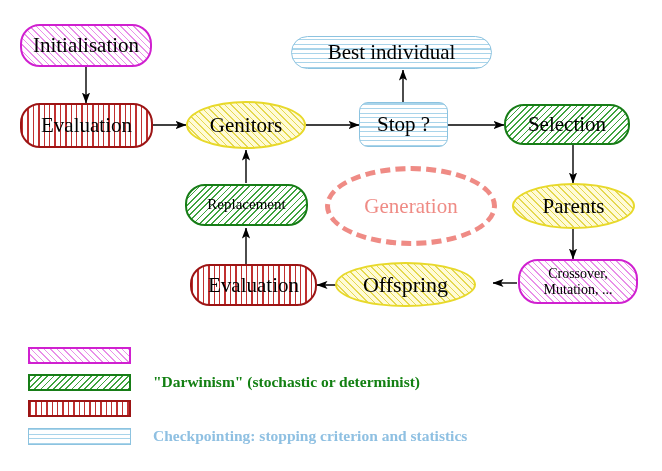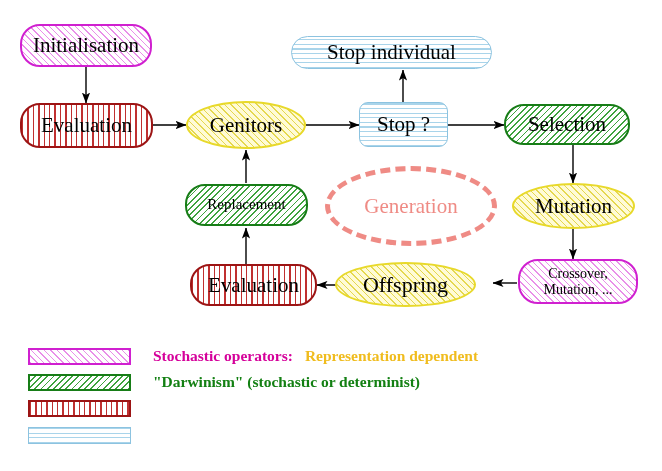--- a/index.html
+++ b/index.html
@@ -153,33 +153,33 @@
 
 <div class="node box-red" style="left:20px; top:103px; width:133px; height:45px; font-size:21px;">
   <span class="label">Evaluation</span>
 </div>
 
 <div class="node ellipse-yellow" style="left:186px; top:101px; width:120px; height:48px; font-size:21px;">
   <span class="label">Genitors</span>
 </div>
 
 <div class="node box-blue" style="left:291px; top:36px; width:201px; height:33px; font-size:21px;">
-  <span class="label">Stop individual</span>
+  <span class="label">Best individual</span>
 </div>
 
 <div class="node box-blue rounded" style="left:359px; top:102px; width:89px; height:45px; font-size:21px;">
   <span class="label">Stop ?</span>
 </div>
 
 <div class="node box-green" style="left:504px; top:104px; width:126px; height:41px; font-size:21px;">
   <span class="label">Selection</span>
 </div>
 
 <div class="node ellipse-yellow" style="left:512px; top:183px; width:123px; height:46px; font-size:21px;">
-  <span class="label">Mutation</span>
+  <span class="label">Parents</span>
 </div>
 
 <div class="node box-magenta two-line" style="left:518px; top:259px; width:120px; height:45px; font-size:14px; flex-direction:column;">
   <span class="label">Crossover,</span>
   <span class="label">Mutation, ...</span>
 </div>
 
 <div class="node ellipse-yellow" style="left:335px; top:262px; width:141px; height:45px; font-size:22px;text-align:center;">
   <span class="label">Offspring</span>
 </div>
@@ -193,31 +193,29 @@
 </div>
 
 <div class="node ellipse-dashed" style="left:325px; top:166px; width:172px; height:80px; font-size:21px;">
   <span class="label">Generation</span>
 </div>
 
 <div id="legend">
 
   <div class="legend-row" style="top:347px;">
     <span class="swatch box-magenta"></span>
-    <span class="legend-text">
-      <span class="c-magenta">Stochastic operators:</span><span class="sub c-gold">Representation dependent</span>
-    </span>
   </div>
 
   <div class="legend-row" style="top:373px;">
     <span class="swatch box-green"></span>
     <span class="legend-text c-green">"Darwinism" (stochastic or determinist)</span>
   </div>
 
   <div class="legend-row" style="top:400px;">
     <span class="swatch box-red"></span>
   </div>
 
   <div class="legend-row" style="top:427px;">
     <span class="swatch box-blue"></span>
+    <span class="legend-text c-lblue">Checkpointing: stopping criterion and statistics</span>
   </div>
 
 </div>
 
 </body></html>

